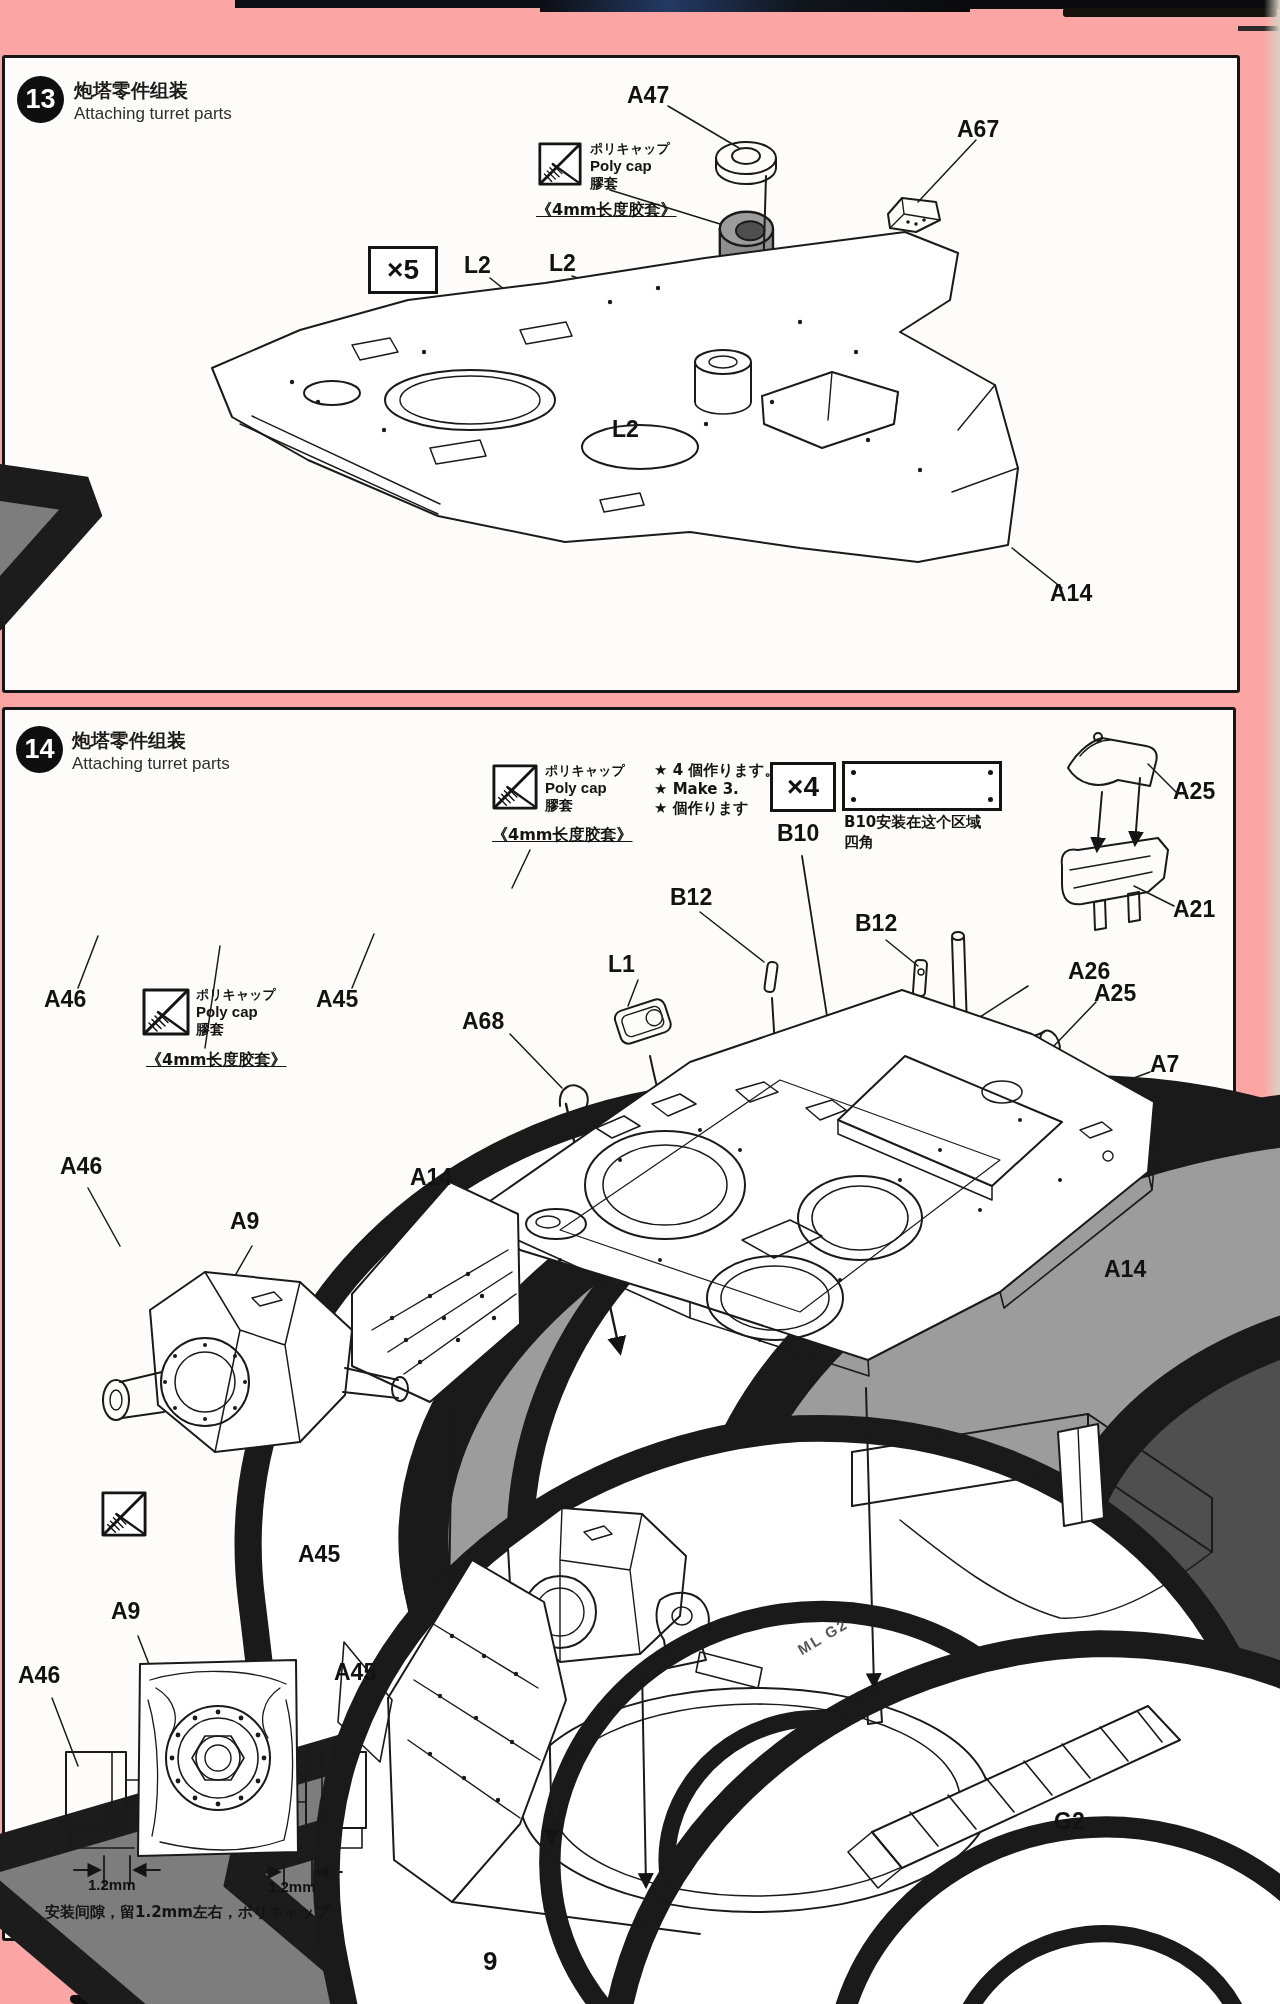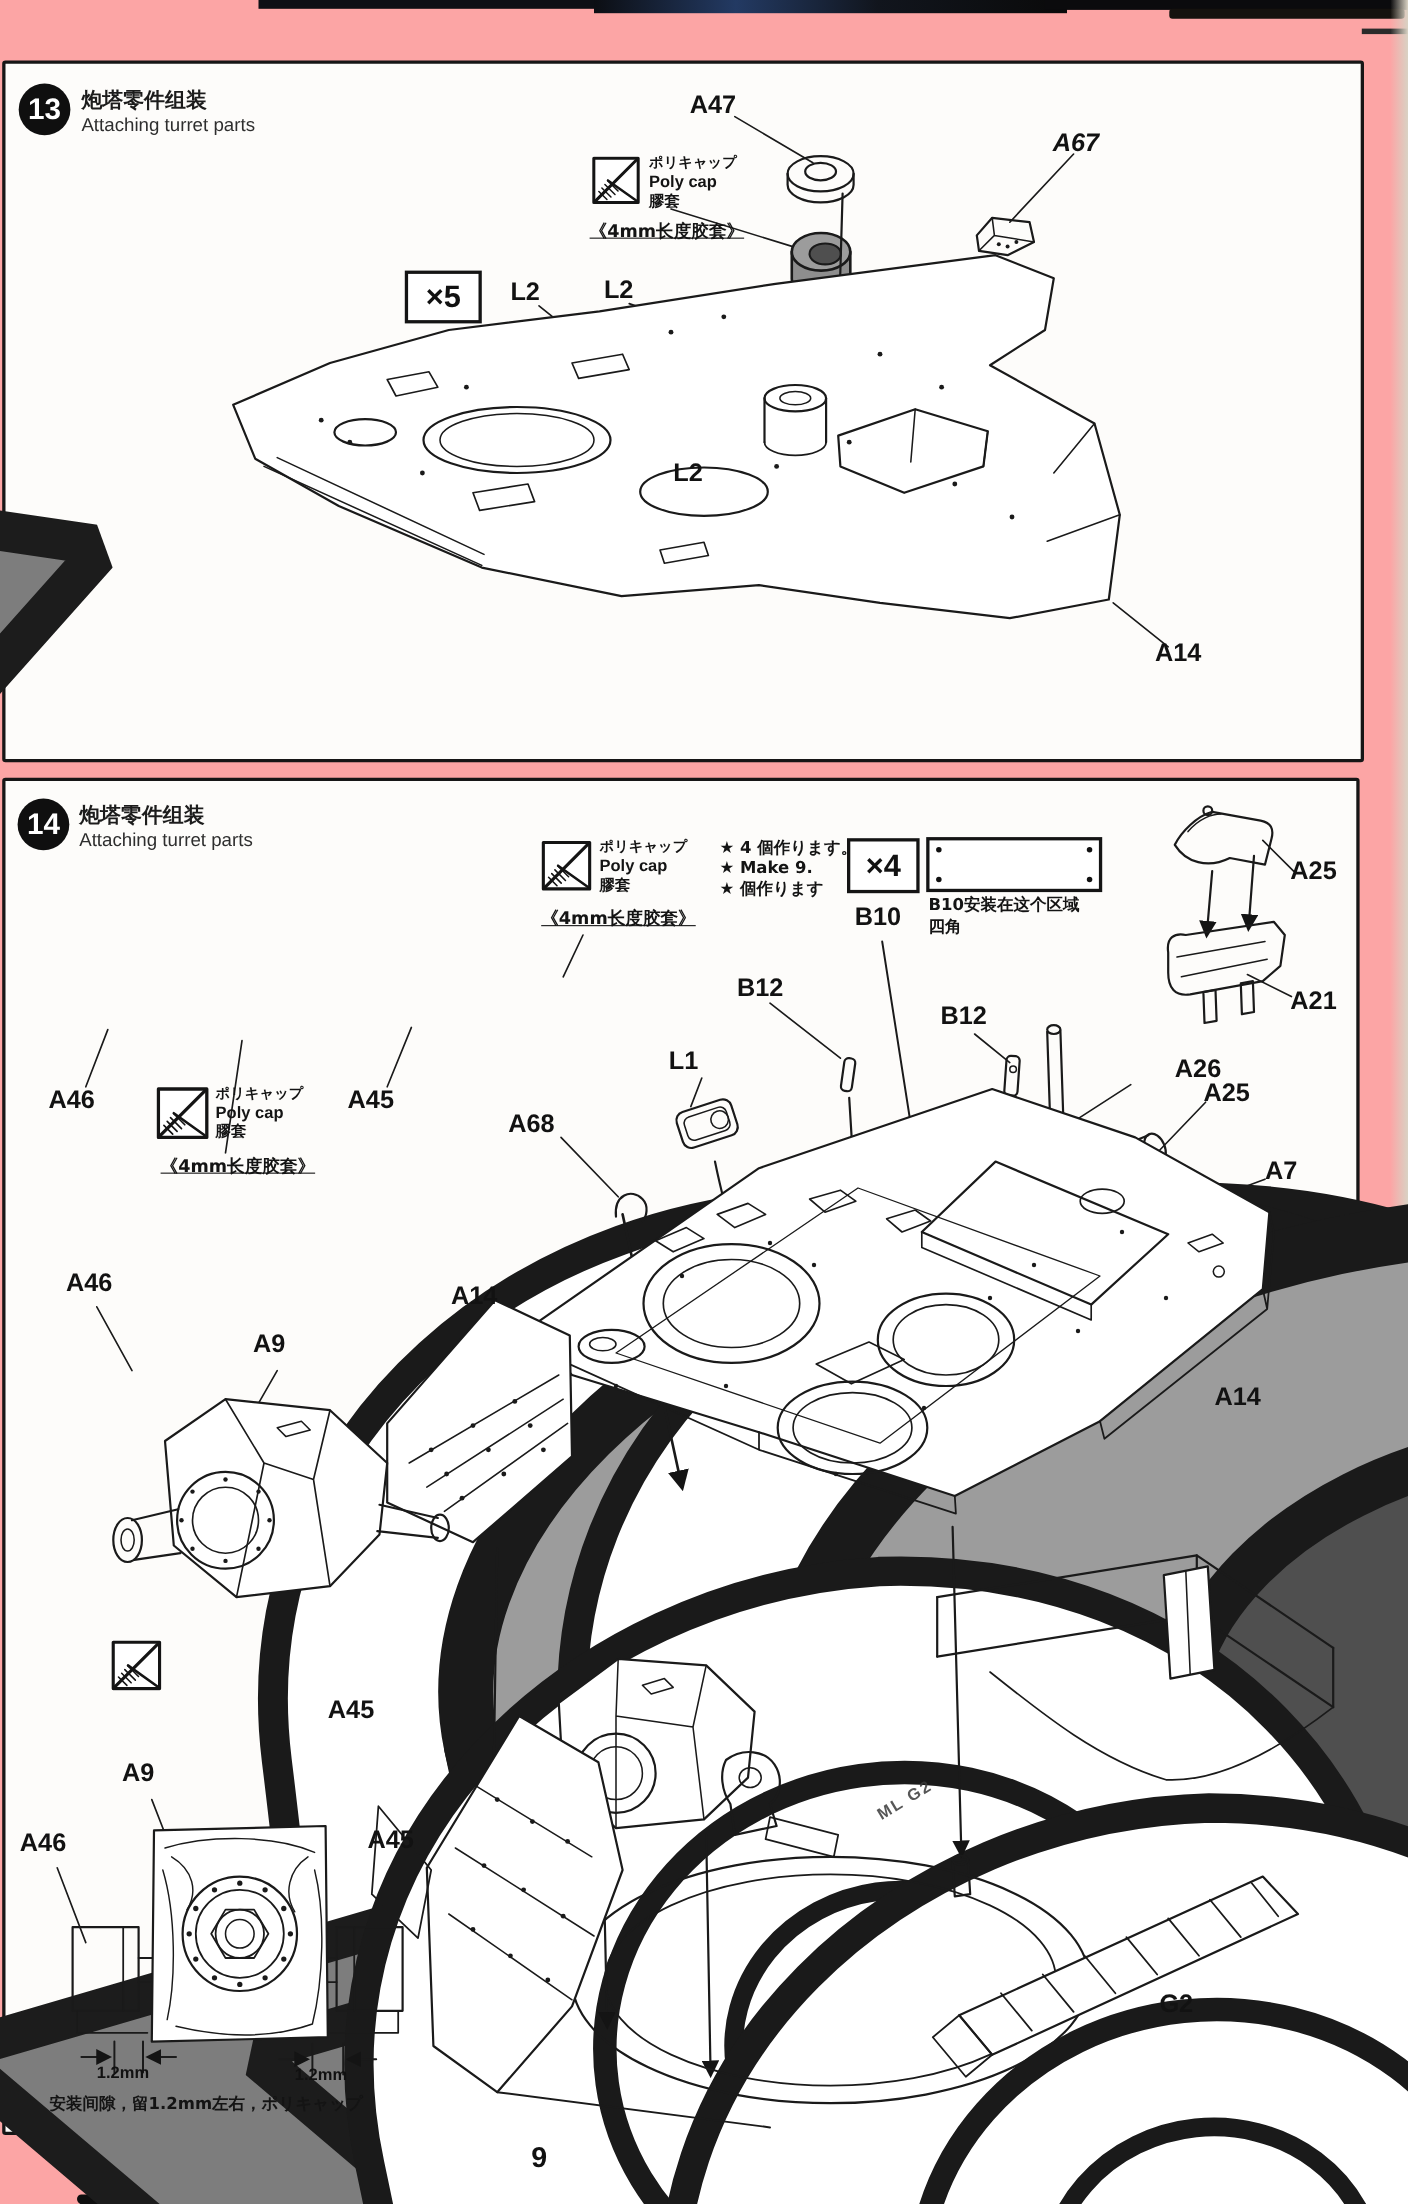--- a/index.html
+++ b/index.html
@@ -437,21 +437,21 @@
     </g>
   </svg>
 
   <div class="stepcircle txt" style="left:17px;top:76px;">
       <span>13</span>
     </div>
   <div class="titlecn txt" style="left:74px;top:78px;">炮塔零件组装</div>
   <div class="titleen txt" style="left:74px;top:104px;">Attaching turret parts</div>
 
   <div class="plabel txt" style="left:627px;top:82px;">A47</div>
-  <div class="plabel txt" style="left:957px;top:116px;font-style:italic;">A67</div>
+  <div class="plabel txt" style="left:957px;top:116px;">A67</div>
   <div class="mult txt" style="left:368px;top:246px;width:64px;height:42px;">
       <span>×5</span>
     </div>
   <div class="plabel txt" style="left:464px;top:252px;">L2</div>
   <div class="plabel txt" style="left:549px;top:250px;">L2</div>
   <div class="plabel txt" style="left:612px;top:416px;">L2</div>
   <div class="plabel txt" style="left:1050px;top:580px;">A14</div>
   <div class="pcap txt" style="left:590px;top:141px;">
     <div class="jp">ポリキャップ</div>
     <div class="en">Poly cap</div>
@@ -466,21 +466,21 @@
   <div class="titleen txt" style="left:72px;top:754px;">Attaching turret parts</div>
 
   <div class="pcap txt" style="left:545px;top:763px;">
     <div class="jp">ポリキャップ</div>
     <div class="en">Poly cap</div>
     <div class="cn">膠套</div>
   </div>
   <div class="note4mm txt" style="left:492px;top:825px;">《4mm长度胶套》</div>
   <div class="mknote txt" style="left:654px;top:761px;">
     <div>★ 4 個作ります。</div>
-    <div>★ Make 9.</div>
+    <div>★ Make 3.</div>
     <div>★ 個作ります</div>
   </div>
   <div class="mult txt" style="left:770px;top:762px;width:60px;height:44px;">
       <span>×4</span>
     </div>
   <div class="b10box txt" style="left:842px;top:761px;width:154px;height:44px;">
     <i style="left:6px;top:6px;"></i>
       <i style="right:6px;top:6px;"></i>
       <i style="left:6px;bottom:6px;"></i>
       <i style="right:6px;bottom:6px;"></i>

